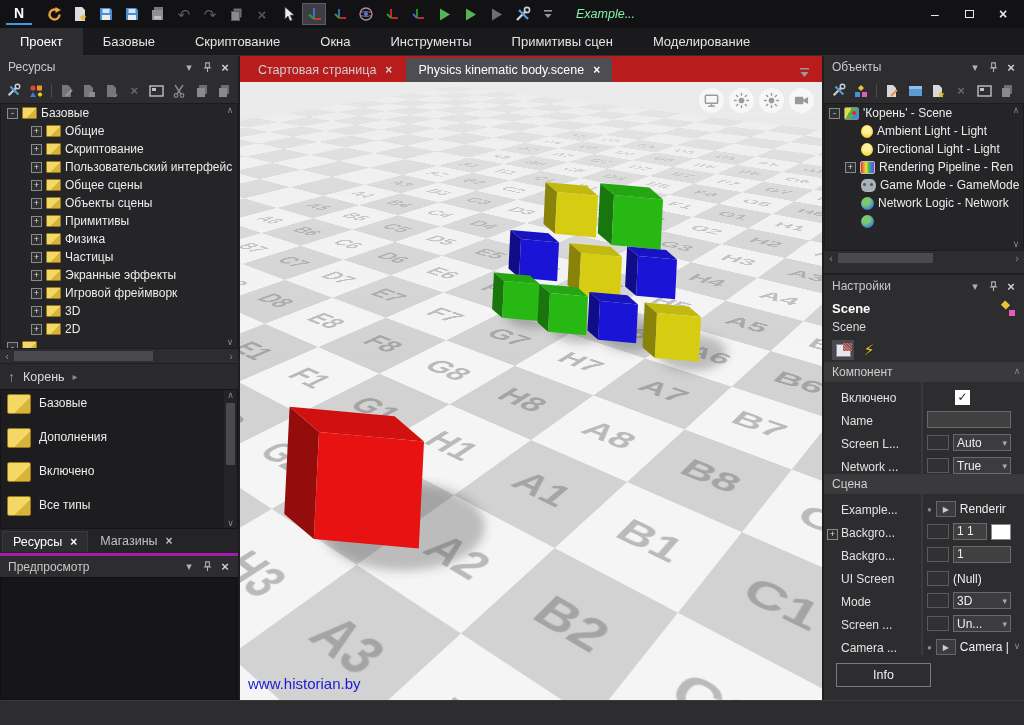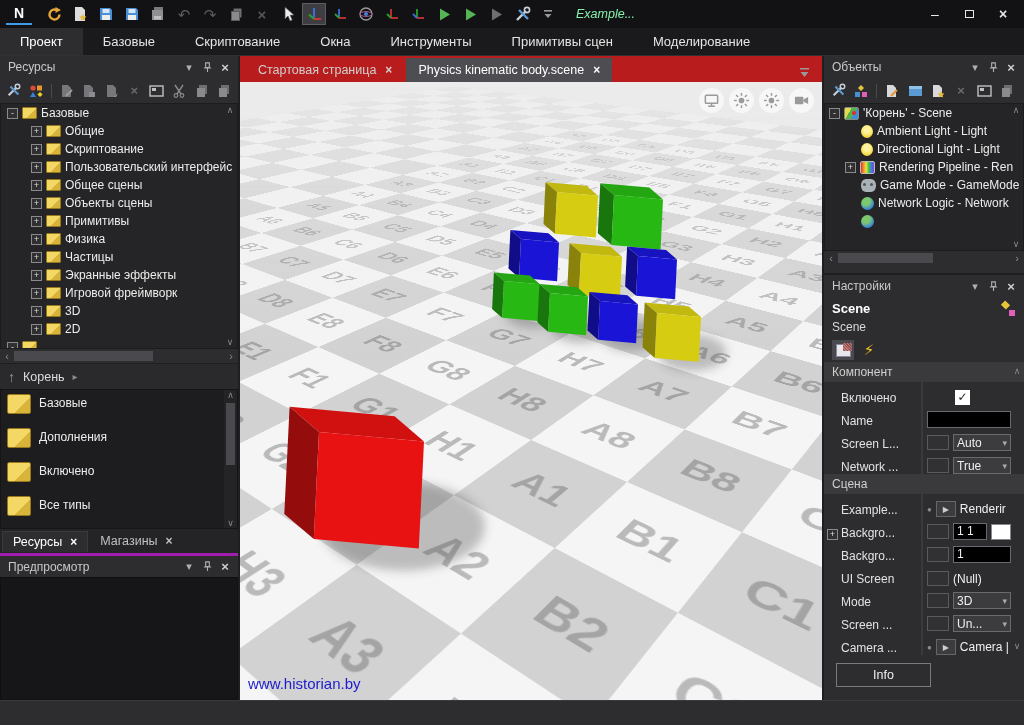--- a/index.html
+++ b/index.html
@@ -140,21 +140,21 @@
   .pexp { position:absolute; left:3px; width:11px; height:11px; border:1px solid #8a8a8a; background:#303033;
     color:#ddd; font-size:9px; line-height:9px; text-align:center; }
   .plabel { padding-left:17px; width:97px; overflow:hidden; white-space:nowrap; flex:0 0 auto; }
   .pval { flex:1; display:flex; align-items:center; gap:4px; padding:0 13px 0 6px; min-width:0; }
   .dot { color:#8a8a8a; font-size:8px; }
   .refbtn { width:20px; height:16px; background:#3c3c3f; border:1px solid #666; color:#ccc; font-size:8px;
     display:flex; align-items:center; justify-content:center; }
   .prebox { width:22px; height:15px; background:#313134; border:1px solid #5a5a5e; flex:0 0 auto; }
   .checkbox { width:15px; height:15px; background:#fff; color:#222; font-size:12px; line-height:14px;
     text-align:center; margin-left:28px; }
-  .pinput { flex:1; min-width:0; height:17px; background:#000000; border:1px solid #6a6a6e; color:#eee;
+  .pinput { flex:1; min-width:0; height:17px; background:#404040; border:1px solid #6a6a6e; color:#eee;
     padding:0 3px; font-size:12px; line-height:15px; overflow:hidden; white-space:nowrap; }
   .pdrop { flex:1; min-width:0; height:17px; background:#3c3c3f; border:1px solid #6a6a6e; color:#eee;
     display:flex; align-items:center; padding:0 3px; font-size:12px; gap:2px; overflow:hidden; }
   .pdrop b { margin-left:auto; color:#aaa; font-size:9px; font-weight:normal; }
   .ptext { color:#f0f0f0; overflow:hidden; white-space:nowrap; }
   .swatch { width:20px; height:16px; background:#fff; border:1px solid #888; flex:0 0 auto; }
   .grail { position:absolute; right:1px; top:0; bottom:0; width:12px; display:flex; flex-direction:column;
     justify-content:space-between; align-items:center; color:#8a8a8a; font-size:9px; padding:4px 0; }
   .inforow { padding:8px 0 0 12px; }
   .infobtn { width:95px; height:24px; background:#2d2d30; border:1px solid #7a7a7e; color:#eee; font-size:12.5px;

